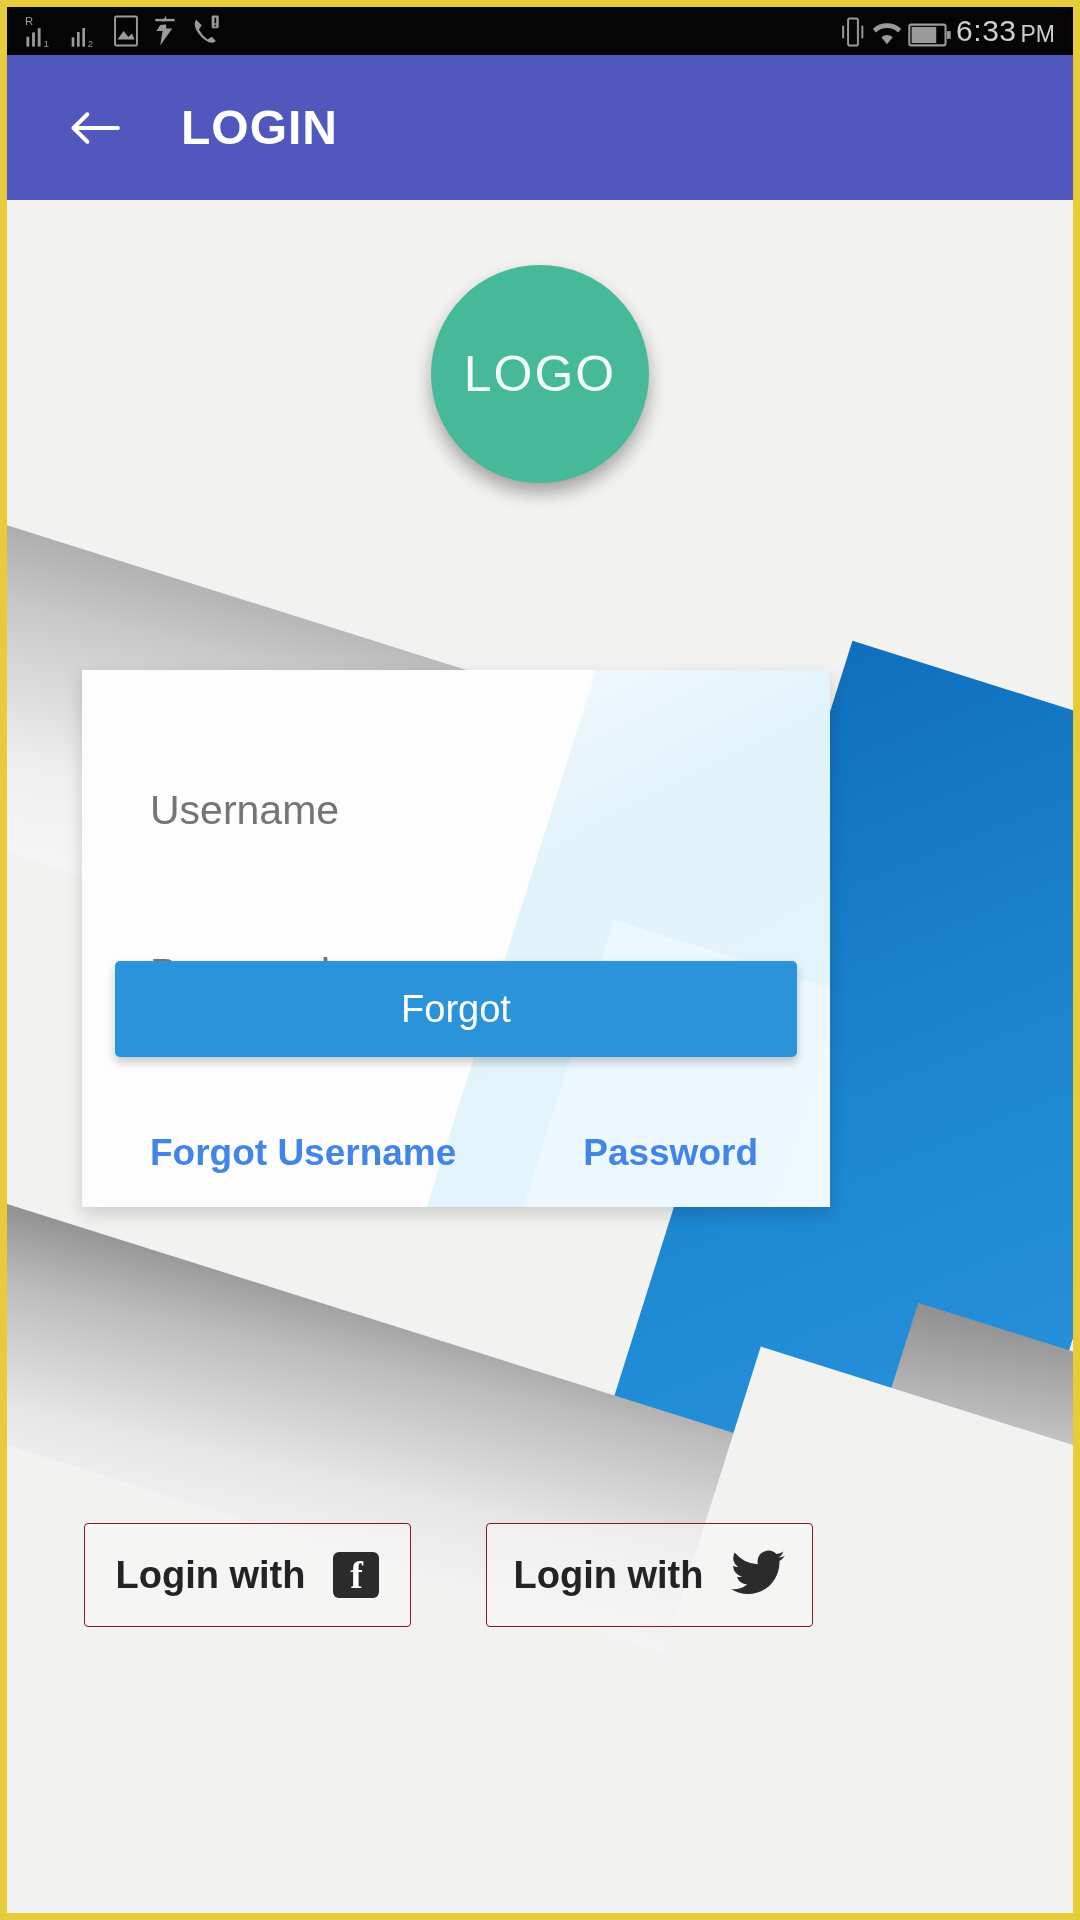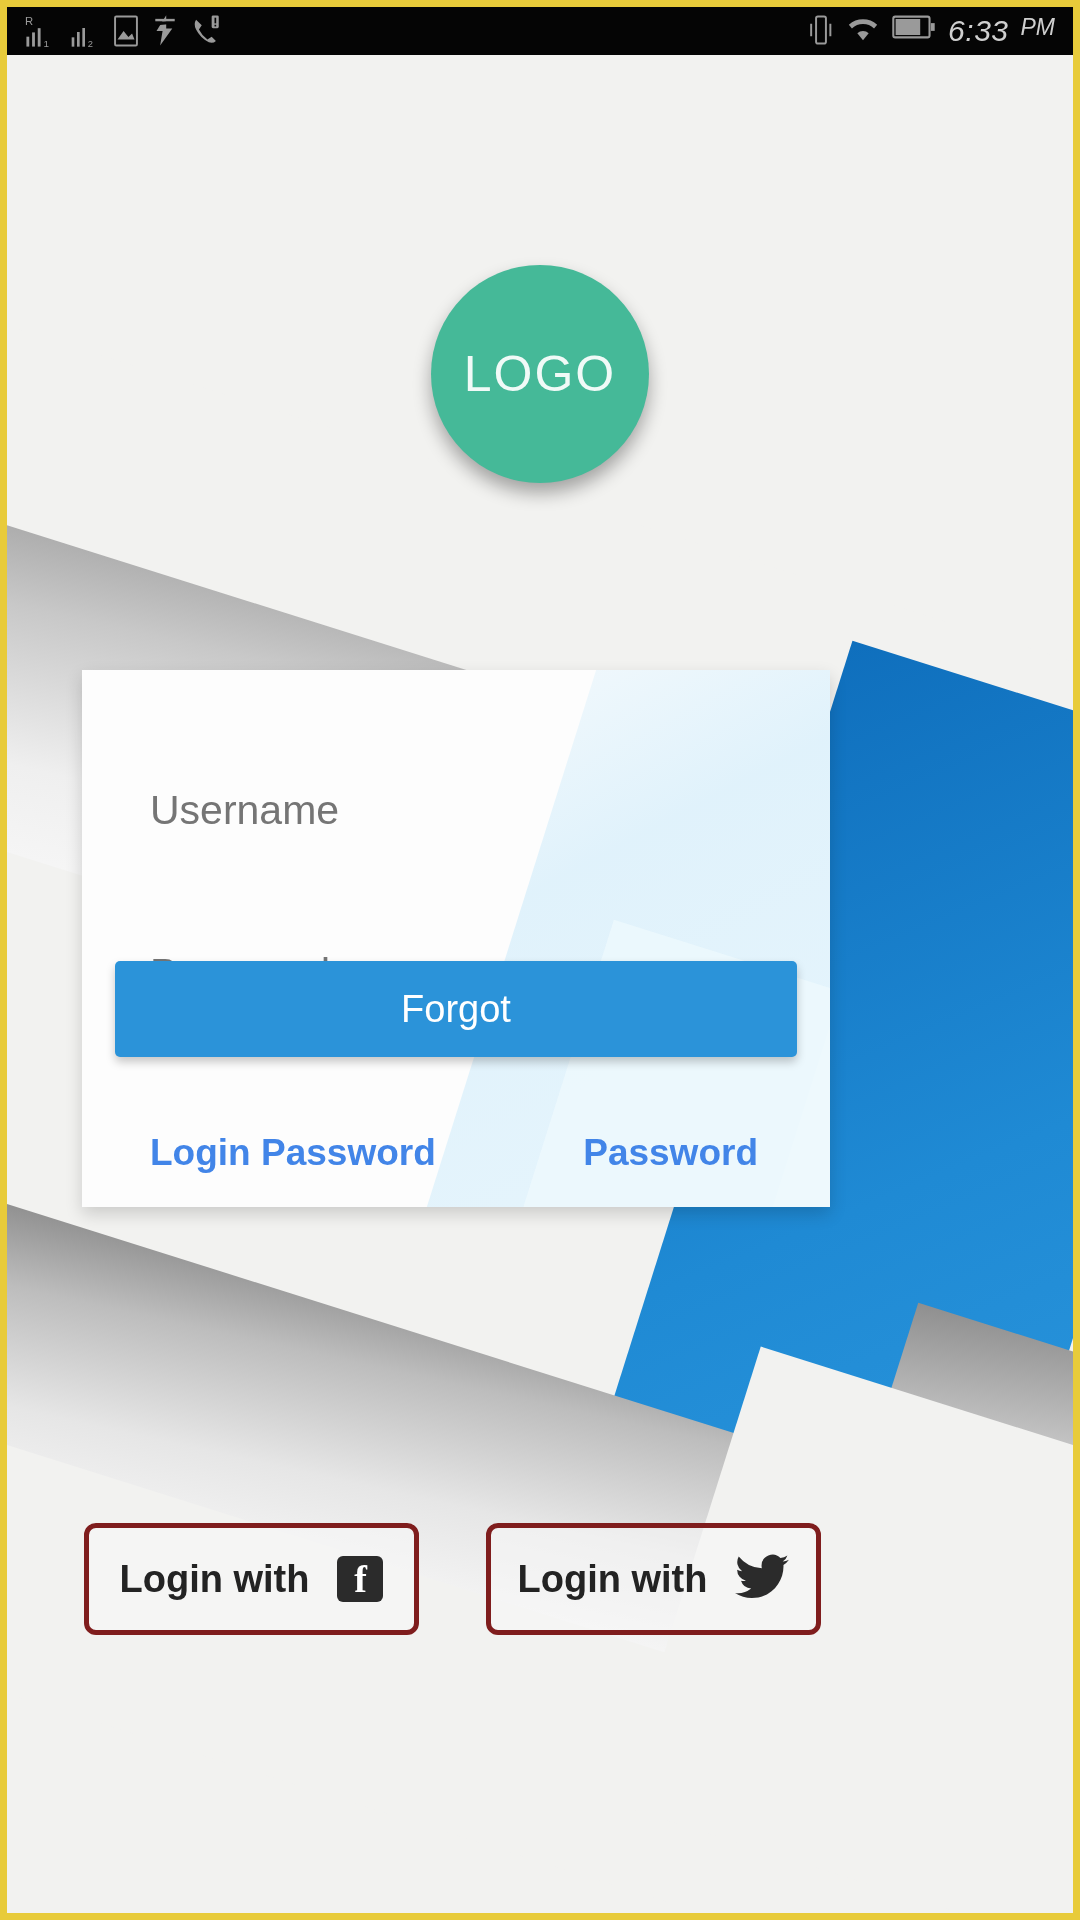--- a/index.html
+++ b/index.html
@@ -87,21 +87,21 @@
     left: 0; top: 0;
     width: 100%; height: 48px;
     background: #050505;
     display: flex;
     align-items: center;
     padding: 0 18px;
     box-sizing: border-box;
     z-index: 30;
   }
   .sb-left { display: flex; align-items: flex-end; gap: 10px; }
-  .sb-right { margin-left: auto; display: flex; align-items: flex-start; gap: 12px; font-style: italic; }
+  .sb-right { margin-left: auto; display: flex; align-items: flex-end; gap: 4px; }
   .sb-icon { display: inline-flex; align-items: flex-end; color: #9a9a9a; }
   .sb-time {
     color: #cfcfcf;
     font-size: 30px;
     letter-spacing: 0.5px;
   }
   .sb-ampm { font-size: 23px; color: #cfcfcf; }
 
   
   #appbar {
@@ -225,22 +225,22 @@
     z-index: 3;
   }
   #forgot-link { left: 68px; }
   #register-link { right: 72px; }
 
   
   .social-btn {
     position: absolute;
     top: 1516px;
     height: 102px;
-    border: 5px solid #7f1d1d;
-    border-radius: 12px;
+    border: 1px solid #7f1d1d;
+    border-radius: 4px;
     background: rgba(248,248,248,0.55);
     display: flex;
     align-items: center;
     justify-content: center;
     gap: 28px;
     cursor: pointer;
     z-index: 18;
   }
   #facebook-button { left: 77px; width: 325px; }
   #twitter-button  { left: 479px; width: 325px; }
@@ -335,34 +335,43 @@
           <rect x="1" y="2" width="28" height="16" rx="1.5"></rect>
           <rect x="2.8" y="3.8" width="19" height="12.4" fill="#9a9a9a" stroke="none"></rect>
           <rect x="30" y="7" width="3" height="6" fill="#9a9a9a" stroke="none"></rect>
         </svg>
       </span>
       <span class="sb-time">6:33</span>
       <span class="sb-ampm">PM</span>
     </div>
   </div>
 
+  <div id="appbar">
+    <div id="back-arrow">
+      <svg width="52" height="40" viewBox="0 0 34 24" fill="none" stroke="#ffffff" stroke-width="2.6" stroke-linecap="round" stroke-linejoin="round">
+        <path d="M32 12 H3"></path>
+          <path d="M12 3 L3 12 l9 9"></path>
+      </svg>
+    </div>
+    <div id="appbar-title">LOGIN</div>
+  </div>
 
   <div id="logo-circle">
     <span id="logo-text">LOGO</span>
   </div>
 
   <div id="login-card">
     <div id="card-wedge"></div>
     <div id="card-wedge2"></div>
 
     <div class="card-content">
       <input id="username-field" class="field" type="text" placeholder="Username" style="">
       <input id="password-field" class="field" type="text" placeholder="Password" style="">
       <button id="submit-button">Forgot</button>
-      <span id="forgot-link" class="card-link">Login Password</span>
+      <span id="forgot-link" class="card-link">Forgot Username</span>
       <span id="register-link" class="card-link">Password</span>
     </div>
   </div>
 
   <div id="facebook-button" class="social-btn">
     <span class="social-label">Login with</span>
     <span class="fb-badge">f</span>
   </div>
 
   <div id="twitter-button" class="social-btn">

